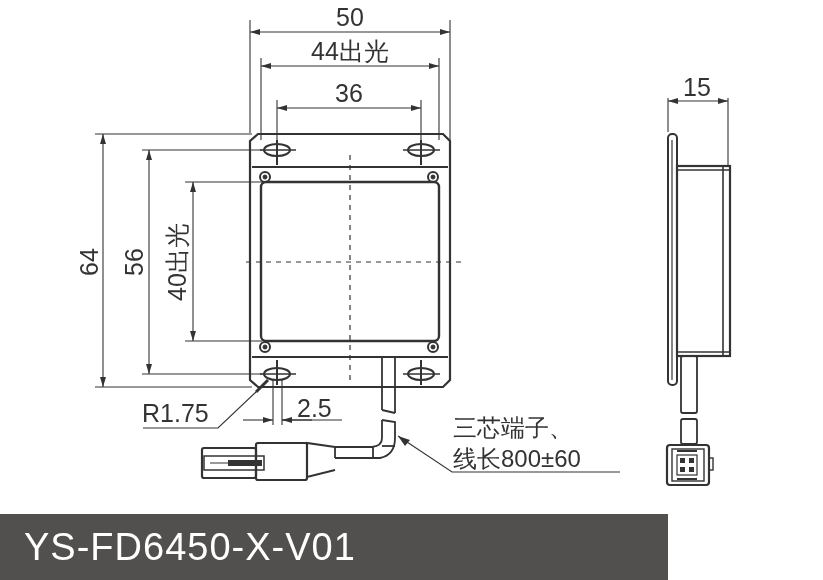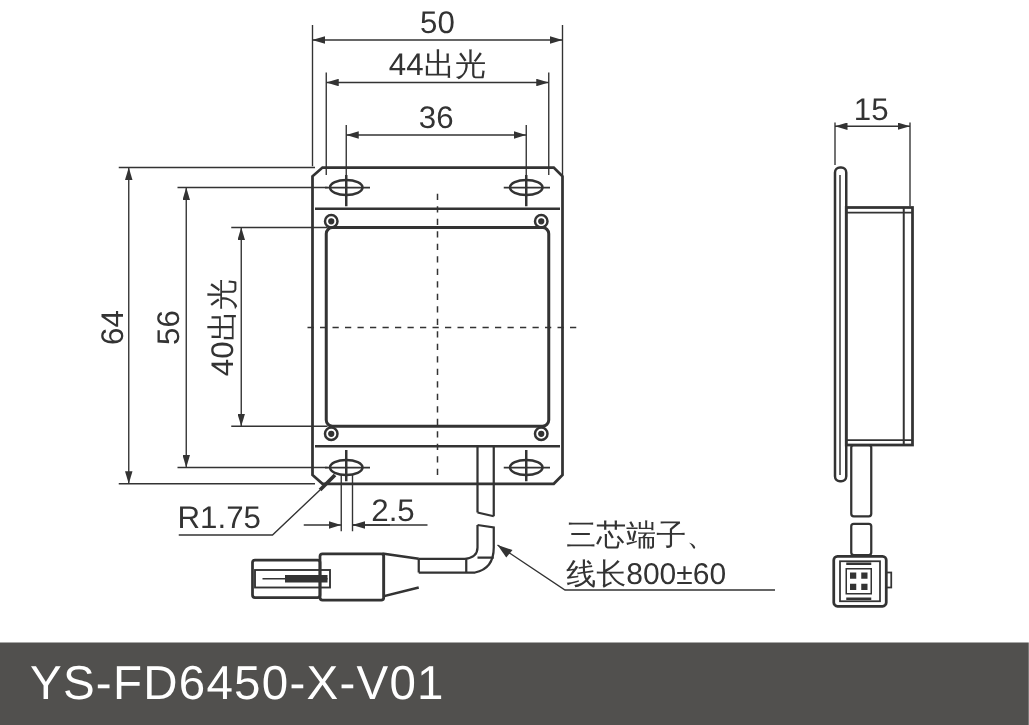--- a/index.html
+++ b/index.html
@@ -1,20 +1,20 @@
 <!DOCTYPE html>
 <html><head>
 <meta charset="utf-8">
 <style>
   html, body { margin: 0; padding: 0; background: #ffffff; }
   body { width: 823px; height: 580px; position: relative; overflow: hidden;
          font-family: "Liberation Sans", "DejaVu Sans", sans-serif; }
   #drawing { position: absolute; left: 0; top: 0; width: 823px; height: 514px; }
   #drawing text { font-family: "Liberation Sans", "DejaVu Sans", sans-serif; fill: #333333; }
-  .footer { position: absolute; left: 0; top: 514px; width: 823px; height: 66px;
+  .footer { position: absolute; left: 0; top: 514px; width: 668px; height: 66px;
             background: #51504e; }
   .footer-title { position: absolute; left: 24px; top: 10px; color: #ffffff;
                   font-size: 38px; line-height: 46px; letter-spacing: 1px;
                   font-family: "Liberation Sans", "DejaVu Sans", sans-serif; }
 </style>
 </head>
 <body>
 
 <svg id="drawing" viewBox="0 0 823 514" xmlns="http://www.w3.org/2000/svg">
   <defs>

